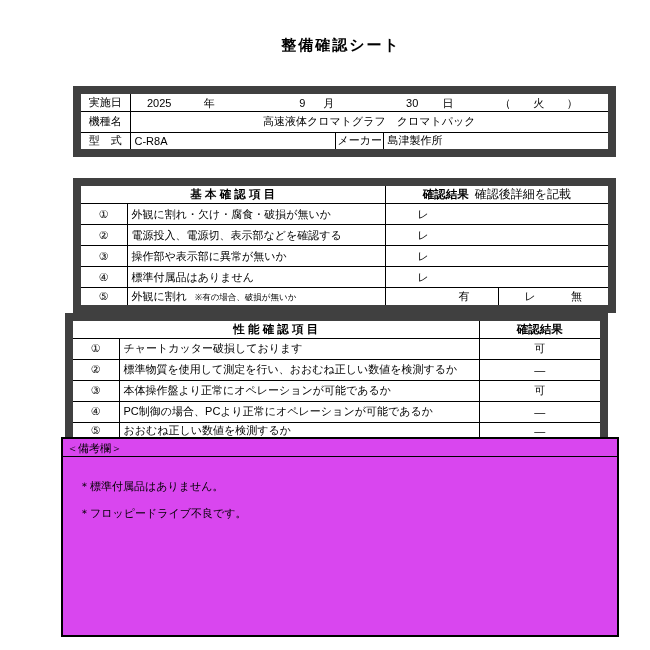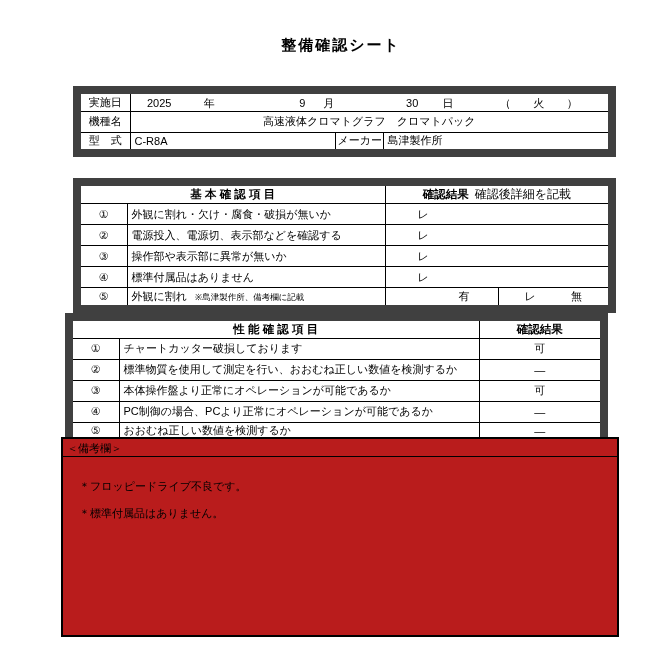--- a/index.html
+++ b/index.html
@@ -32,21 +32,21 @@
   .hdr-result-note { font-weight:normal; font-size:12px; margin-left:6px; }
   td.num { text-align:center; }
   td.res-check { padding-left:32px; }
   td.res-center { text-align:center; }
   td.opt-yes { text-align:right; padding-right:28px; }
   .optcell { display:flex; justify-content:space-between; padding:0 26px; }
   .item-note { font-size:8.5px; margin-left:8px; }
   
   .remarks-box {
     position:absolute; left:45px; top:437px; width:558px; height:200px;
-    border:2px solid #000; background:#b91c1c;
+    border:2px solid #000; background:#d946ef;
   }
   .remarks-label {
     height:18px; line-height:18px; border-bottom:1px solid #000;
     font-size:11px; padding-left:4px;
   }
   .remarks-body { padding:16px 0 0 16px; }
   .remarks-line { font-size:11px; line-height:27px; white-space:nowrap; }
 </style>
 </head>
 <body>
@@ -120,21 +120,21 @@
       <td colspan="2" class="res-check">レ</td>
     </tr>
     <tr>
       <td class="num">④</td>
       <td>標準付属品はありません</td>
       <td colspan="2" class="res-check">レ</td>
     </tr>
     <tr>
       <td class="num">⑤</td>
       <td>
-        <span>外観に割れ</span><span class="item-note">※島津製作所、備考欄に記載</span>
+        <span>外観に割れ</span><span class="item-note">※有の場合、破損が無いか</span>
       </td>
       <td class="opt-yes">有</td>
       <td style="padding:0">
         <div class="optcell">
           <span>レ</span>
           <span>無</span>
         </div>
       </td>
     </tr>
   </tbody>
@@ -175,18 +175,18 @@
       <td class="num">⑤</td>
       <td>おおむね正しい数値を検測するか</td>
       <td class="res-center">―</td>
     </tr>
   </tbody>
     </table>
 
   <div class="remarks-box">
     <div class="remarks-label">＜備考欄＞</div>
     <div class="remarks-body">
+      <div class="remarks-line">＊標準付属品はありません。</div>
       <div class="remarks-line">＊フロッピードライブ不良です。</div>
-      <div class="remarks-line">＊標準付属品はありません。</div>
     </div>
   </div>
 
 </div>
 
 </body></html>

